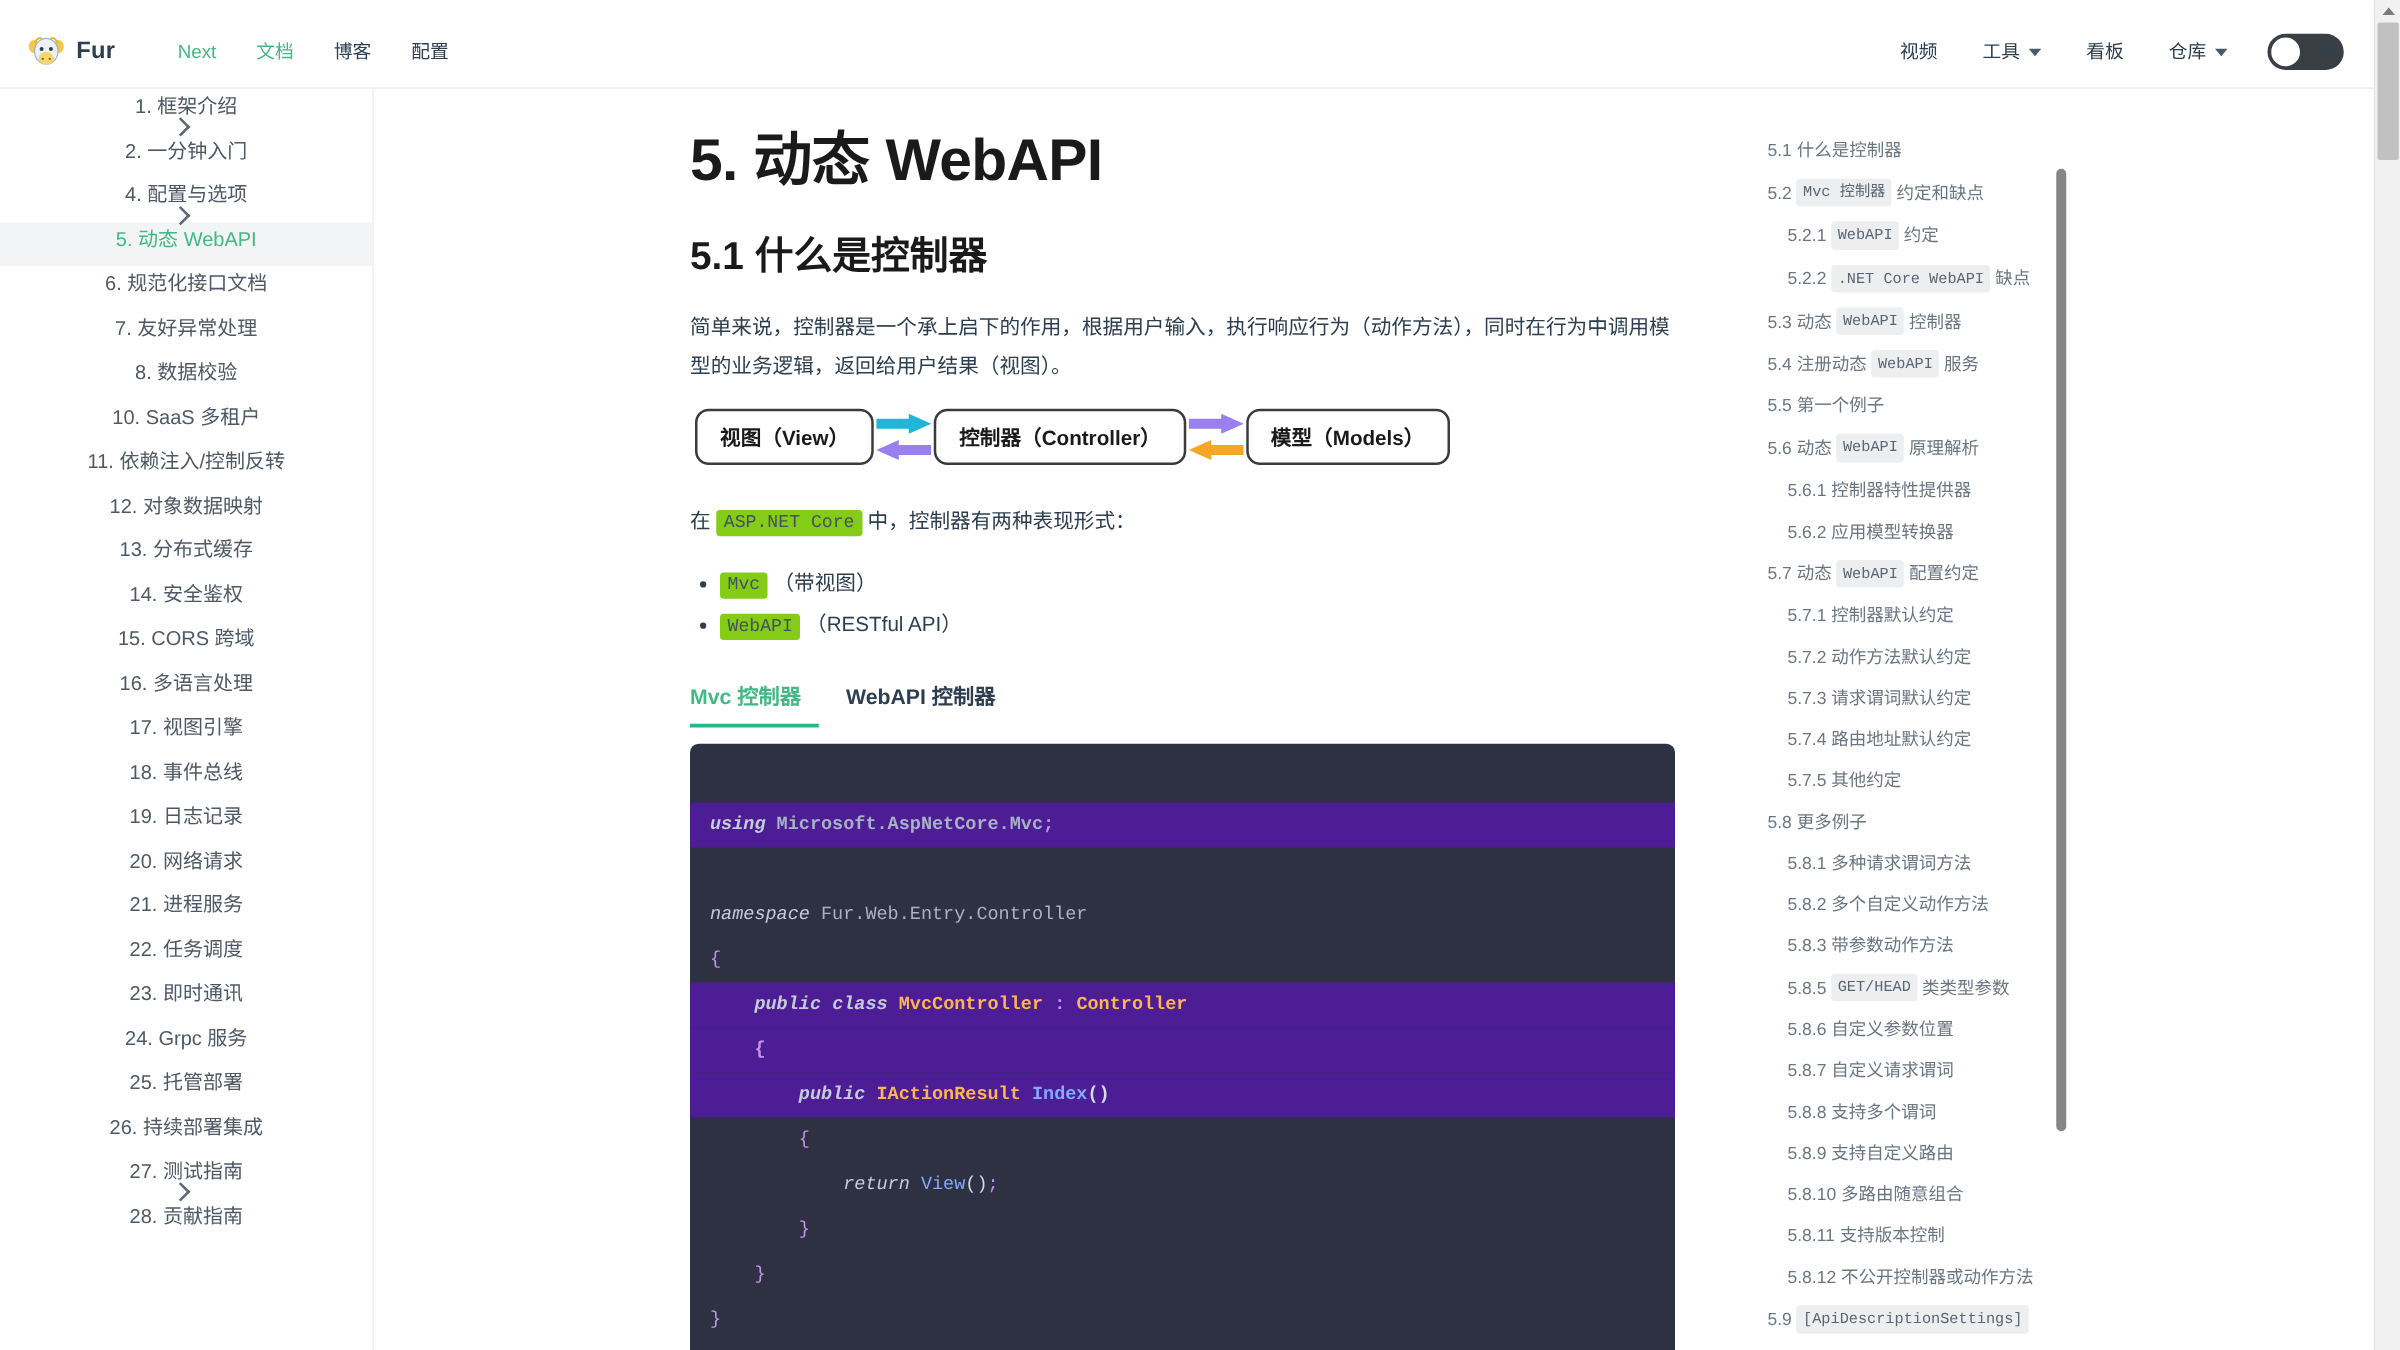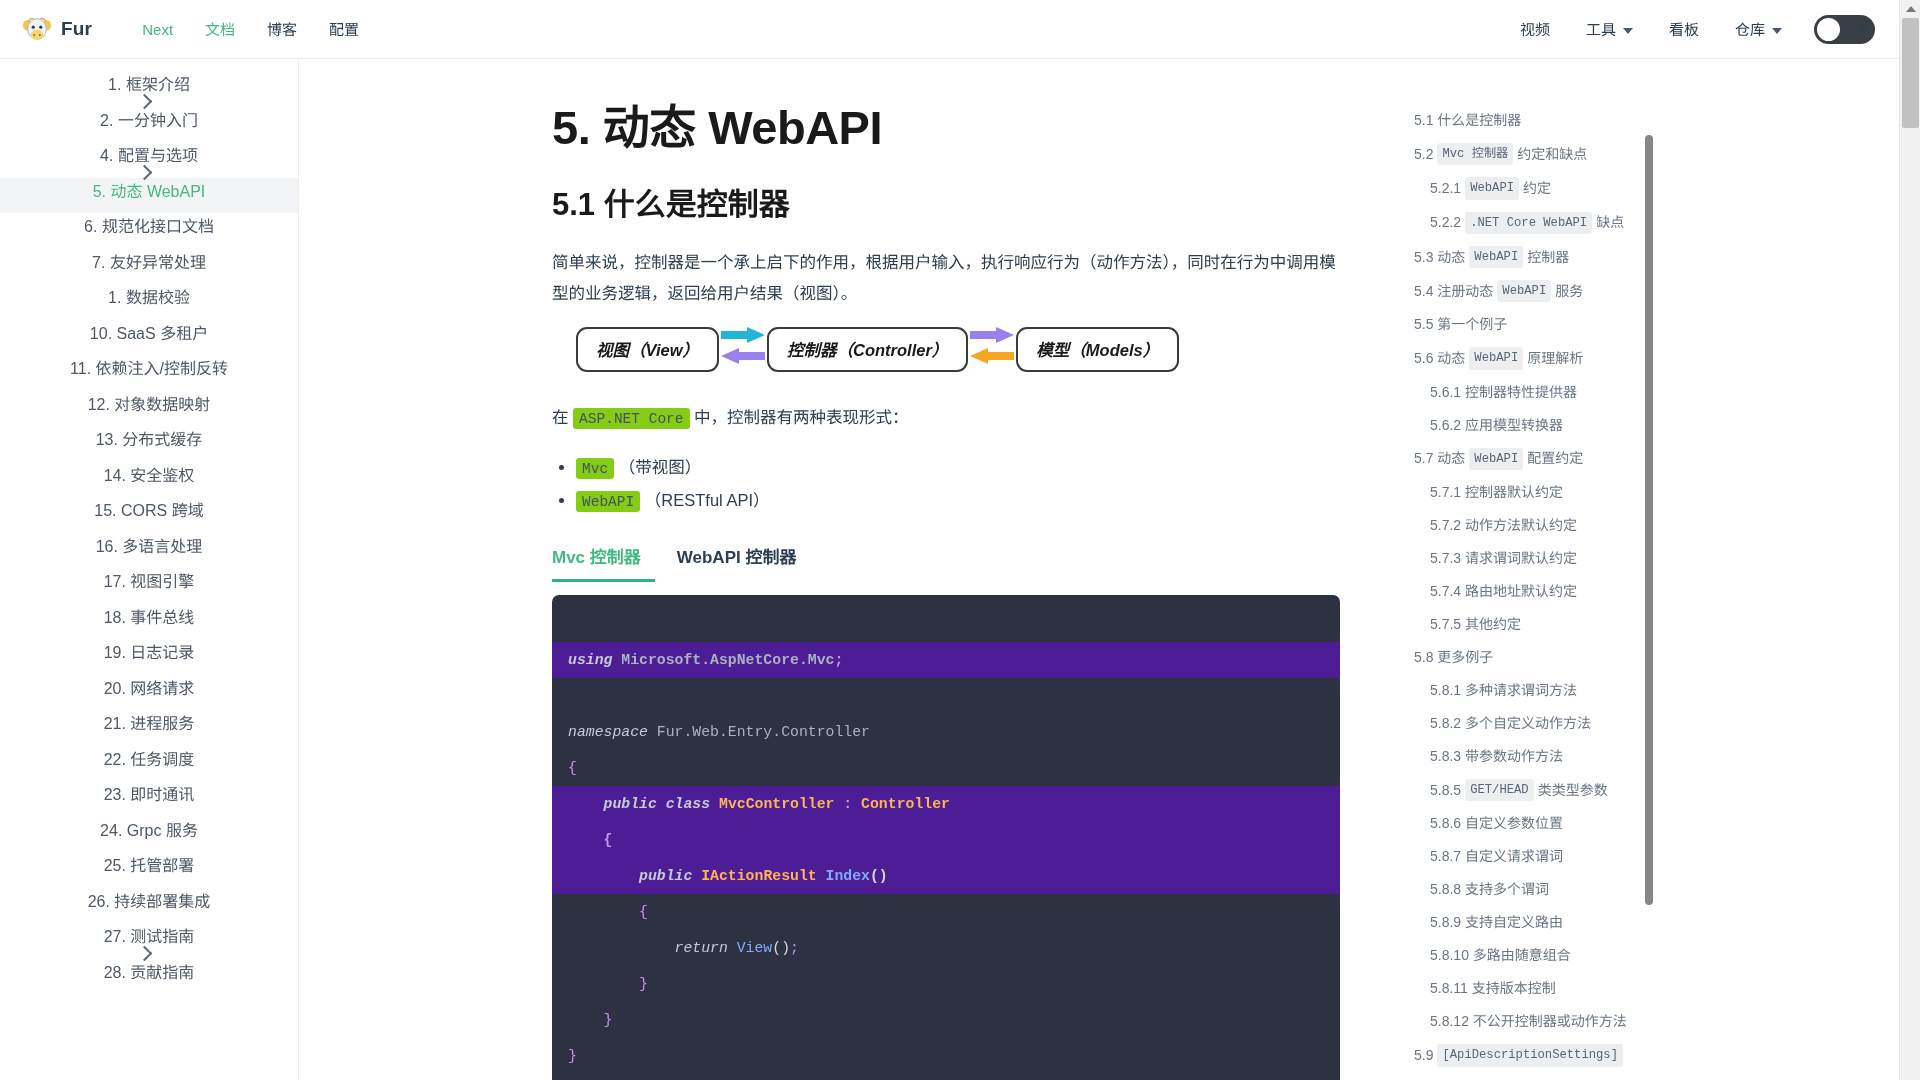--- a/index.html
+++ b/index.html
@@ -10,21 +10,21 @@
     overflow: hidden;
     background: #ffffff;
     font-family: "Liberation Sans", "DejaVu Sans", sans-serif;
     color: #2c3e50;
     -webkit-font-smoothing: antialiased;
   }
   .app { width: 1920px; height: 1080px; position: relative; overflow: hidden; }
 
   
   .navbar {
-    position: absolute; top: 0; left: 0;
+    position: absolute; top: 12px; left: 0;
     width: 1899px; height: 59px;
     background: #fff;
     border-bottom: 1px solid #eaecef;
     display: flex; align-items: center;
     padding: 0 24px 0 22px;
     z-index: 20;
   }
   .brand { display: flex; align-items: center; gap: 9px; margin-right: 34px; }
   .brand-logo {
     width: 30px; height: 30px; display: block; flex: none;
@@ -94,21 +94,21 @@
     font-size: 16.5px; line-height: 1.86; margin: 0 0 18px 0; color: #2c3e50;
   }
   code.inline {
     background: #84cc16; color: #44525f; border-radius: 3px;
     padding: 2.5px 6px; font-size: 14.5px;
     font-family: "Liberation Mono", "DejaVu Sans Mono", monospace;
   }
 
   
   .mvc-diagram {
-    display: flex; align-items: flex-start; margin: 12px 0 30px 24px; font-style: italic;
+    display: flex; align-items: center; margin: 12px 0 30px 4px;
   }
   .mvc-box {
     border: 2px solid #3b3b3b; border-radius: 11px;
     height: 45px; display: flex; align-items: center; justify-content: center;
     padding: 0 18px; font-size: 16.5px; font-weight: bold; color: #1a1a1a;
     white-space: nowrap; background: #fff;
   }
   .arrow-pair {
     display: flex; flex-direction: column; justify-content: center;
     gap: 5px; margin: 0 2px; width: 44px;
@@ -251,21 +251,21 @@
       <div class="side-item active">
         <span class="side-label">5. 动态 WebAPI</span>
       </div>
       <div class="side-item">
         <span class="side-label">6. 规范化接口文档</span>
       </div>
       <div class="side-item">
         <span class="side-label">7. 友好异常处理</span>
       </div>
       <div class="side-item">
-        <span class="side-label">1. 数据校验</span>
+        <span class="side-label">8. 数据校验</span>
       </div>
       <div class="side-item">
         <span class="side-label">10. SaaS 多租户</span>
       </div>
       <div class="side-item">
         <span class="side-label">11. 依赖注入/控制反转</span>
       </div>
       <div class="side-item">
         <span class="side-label">12. 对象数据映射</span>
       </div>

